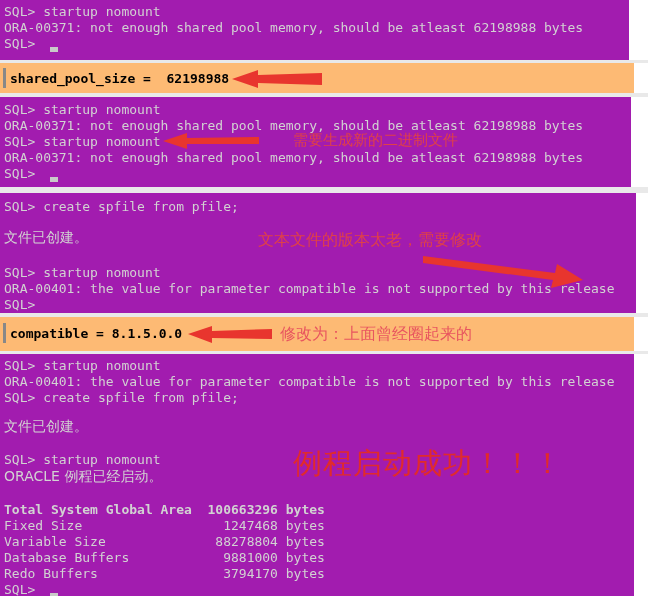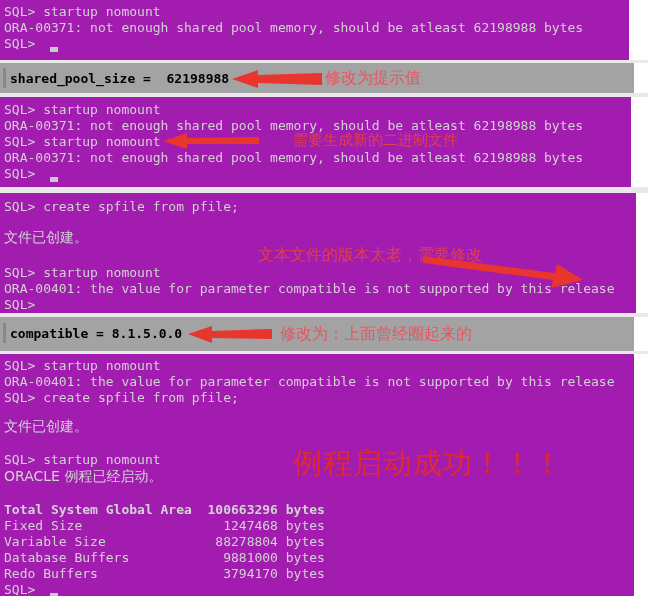--- a/index.html
+++ b/index.html
@@ -45,21 +45,21 @@
     background: #c9c9c9;
     vertical-align: baseline;
     margin-left: 2px;
     position: relative;
     top: -1px;
   }
 
   
   .editor {
     position: absolute;
-    background: #a3a3a3;
+    background: #fdba74;
     color: #000000;
     font-family: "DejaVu Sans Mono", "Liberation Mono", monospace;
     font-size: 13px;
     font-weight: bold;
     overflow: hidden;
   }
   .editor .caret {
     position: absolute;
     left: 3px;
     width: 3px;
@@ -155,28 +155,27 @@
     <span class="ln" style="position:absolute;left:0;top:180px;">Variable Size              88278804 bytes</span>
     <span class="ln" style="position:absolute;left:0;top:196px;">Database Buffers            9881000 bytes</span>
     <span class="ln" style="position:absolute;left:0;top:212px;">Redo Buffers                3794170 bytes</span>
     <span class="ln" style="position:absolute;left:0;top:228px;">SQL&gt;</span>
     <span class="cursor" style="position:absolute;left:48px;top:239px;"></span>
   </div>
 
   <svg class="arrow" viewBox="0 0 90 22" width="90" height="22" style="left:232px; top:68px;">
     <polygon points="0,11 26,2 26,7 90,5 90,17 26,15 26,20" fill="#e8352e"></polygon>
   </svg>
-  <div class="anno-text" style="left:325px; top:68px; font-size:16px;">修改为提示值</div>
 
   <svg class="arrow" viewBox="0 0 96 18" width="96" height="18" style="left:163px; top:132px;">
     <polygon points="0,9 24,1 24,6 96,5 96,12 24,12 24,17" fill="#e8352e"></polygon>
   </svg>
   <div class="anno-text on-dark" style="left:257px; top:131px; font-size:15px;margin-left:36px;">需要生成新的二进制文件</div>
 
-  <div class="anno-text on-dark" style="left:258px; top:230px; font-size:16px;margin-top:15px;">文本文件的版本太老，需要修改</div>
+  <div class="anno-text on-dark" style="left:258px; top:230px; font-size:16px;">文本文件的版本太老，需要修改</div>
   <svg class="arrow" viewBox="0 0 160 36" width="160" height="36" style="left:423px; top:252px;">
     <polygon points="0,4 132,21 134,12 160,28 128,36 130,28 0,11" fill="#e8352e"></polygon>
   </svg>
 
   <svg class="arrow" viewBox="0 0 84 20" width="84" height="20" style="left:188px; top:324px;">
     <polygon points="0,10 24,2 24,7 84,5 84,15 24,14 24,19" fill="#e8352e"></polygon>
   </svg>
   <div class="anno-text" style="left:280px; top:324px; font-size:16px;">修改为：上面曾经圈起来的</div>
 
   <div class="anno-big" style="left:293px; top:444px;">例程启动成功！！！</div>

